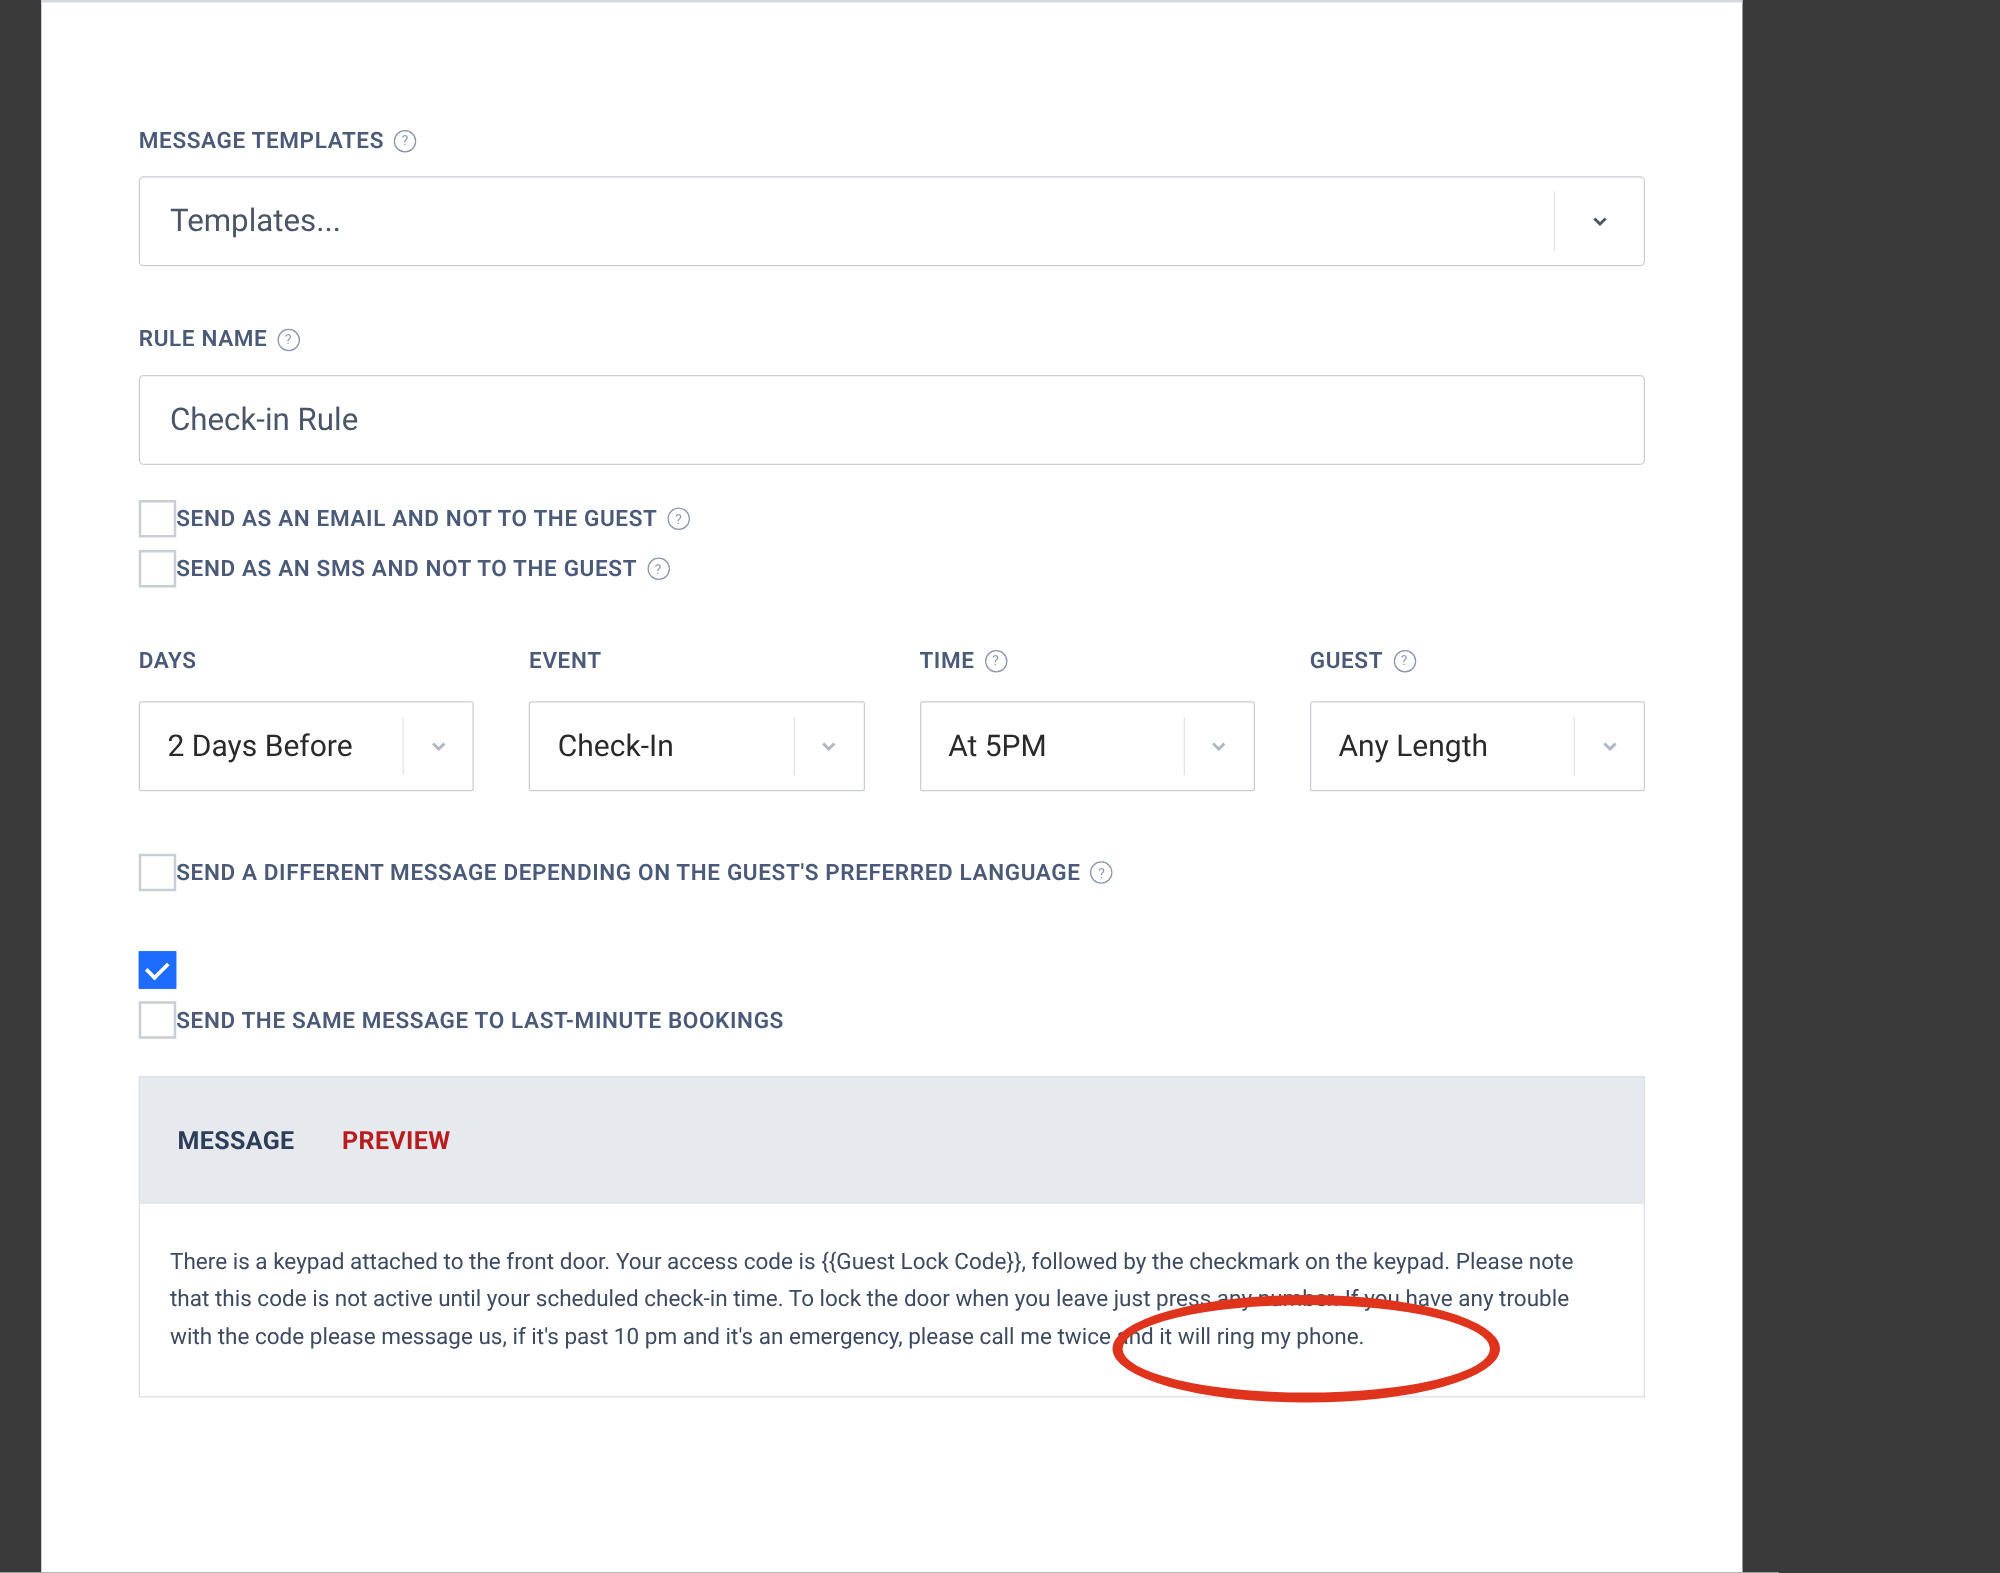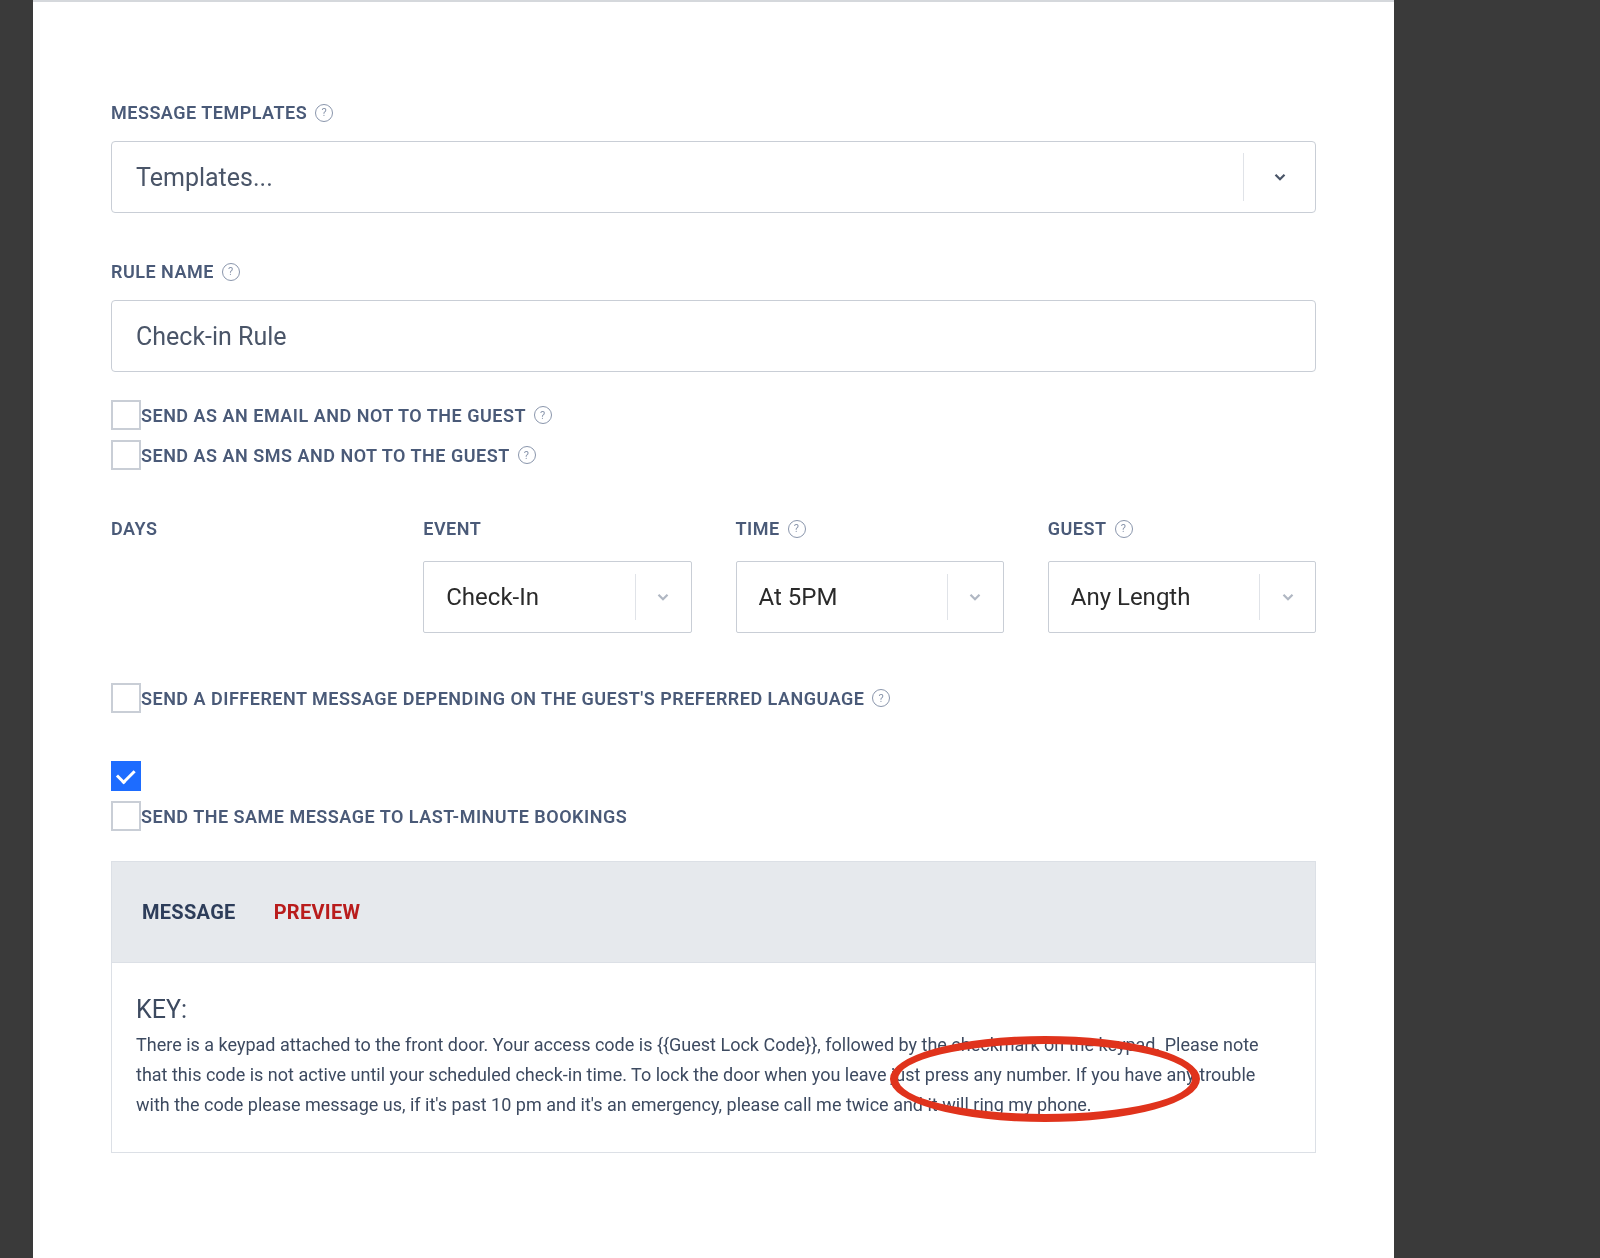--- a/index.html
+++ b/index.html
@@ -260,20 +260,28 @@
         <span>SEND AS AN SMS AND NOT TO THE GUEST</span>
         <span class="help-icon">?</span>
       </div>
     </div>
 
     <div class="dropdown-row">
       <div class="dropdown-col">
         <div class="field-label">
           <span>DAYS</span>
         </div>
+        <div class="small-select">
+          <span class="small-select-text">2 Days Before</span>
+          <div class="small-select-chevron">
+            <span class="chevron-down"><svg viewBox="0 0 24 24" fill="none" stroke="#b0b7c3" stroke-width="3">
+                  <polyline points="6 9 12 15 18 9"></polyline>
+                </svg></span>
+          </div>
+        </div>
       </div>
       <div class="dropdown-col">
         <div class="field-label">
           <span>EVENT</span>
         </div>
         <div class="small-select">
           <span class="small-select-text">Check-In</span>
           <div class="small-select-chevron">
             <span class="chevron-down"><svg viewBox="0 0 24 24" fill="none" stroke="#b0b7c3" stroke-width="3">
                   <polyline points="6 9 12 15 18 9"></polyline>
@@ -328,20 +336,19 @@
         <span>SEND THE SAME MESSAGE TO LAST-MINUTE BOOKINGS</span>
       </div>
     </div>
 
     <div class="tabs">
       <div class="tab">MESSAGE</div>
       <div class="tab inactive">PREVIEW</div>
     </div>
 
     <div class="message-area">
-      <div class="message-key">KEY:</div>
       <div class="message-body">There is a keypad attached to the front door. Your access code is {{Guest Lock Code}}, followed by the checkmark on the keypad. Please note that this code is not active until your scheduled check-in time. To lock the door when you leave just press any number.  If you have any trouble with the code please message us, if it's past 10 pm and it's an emergency, please call me twice and it will ring my phone.</div>
     </div>
 
   </div>
 </div>
 
 <div class="annotation-circle" style="left: 890px; top: 1036px; width: 310px; height: 86px;"></div>
 
 </body></html>

